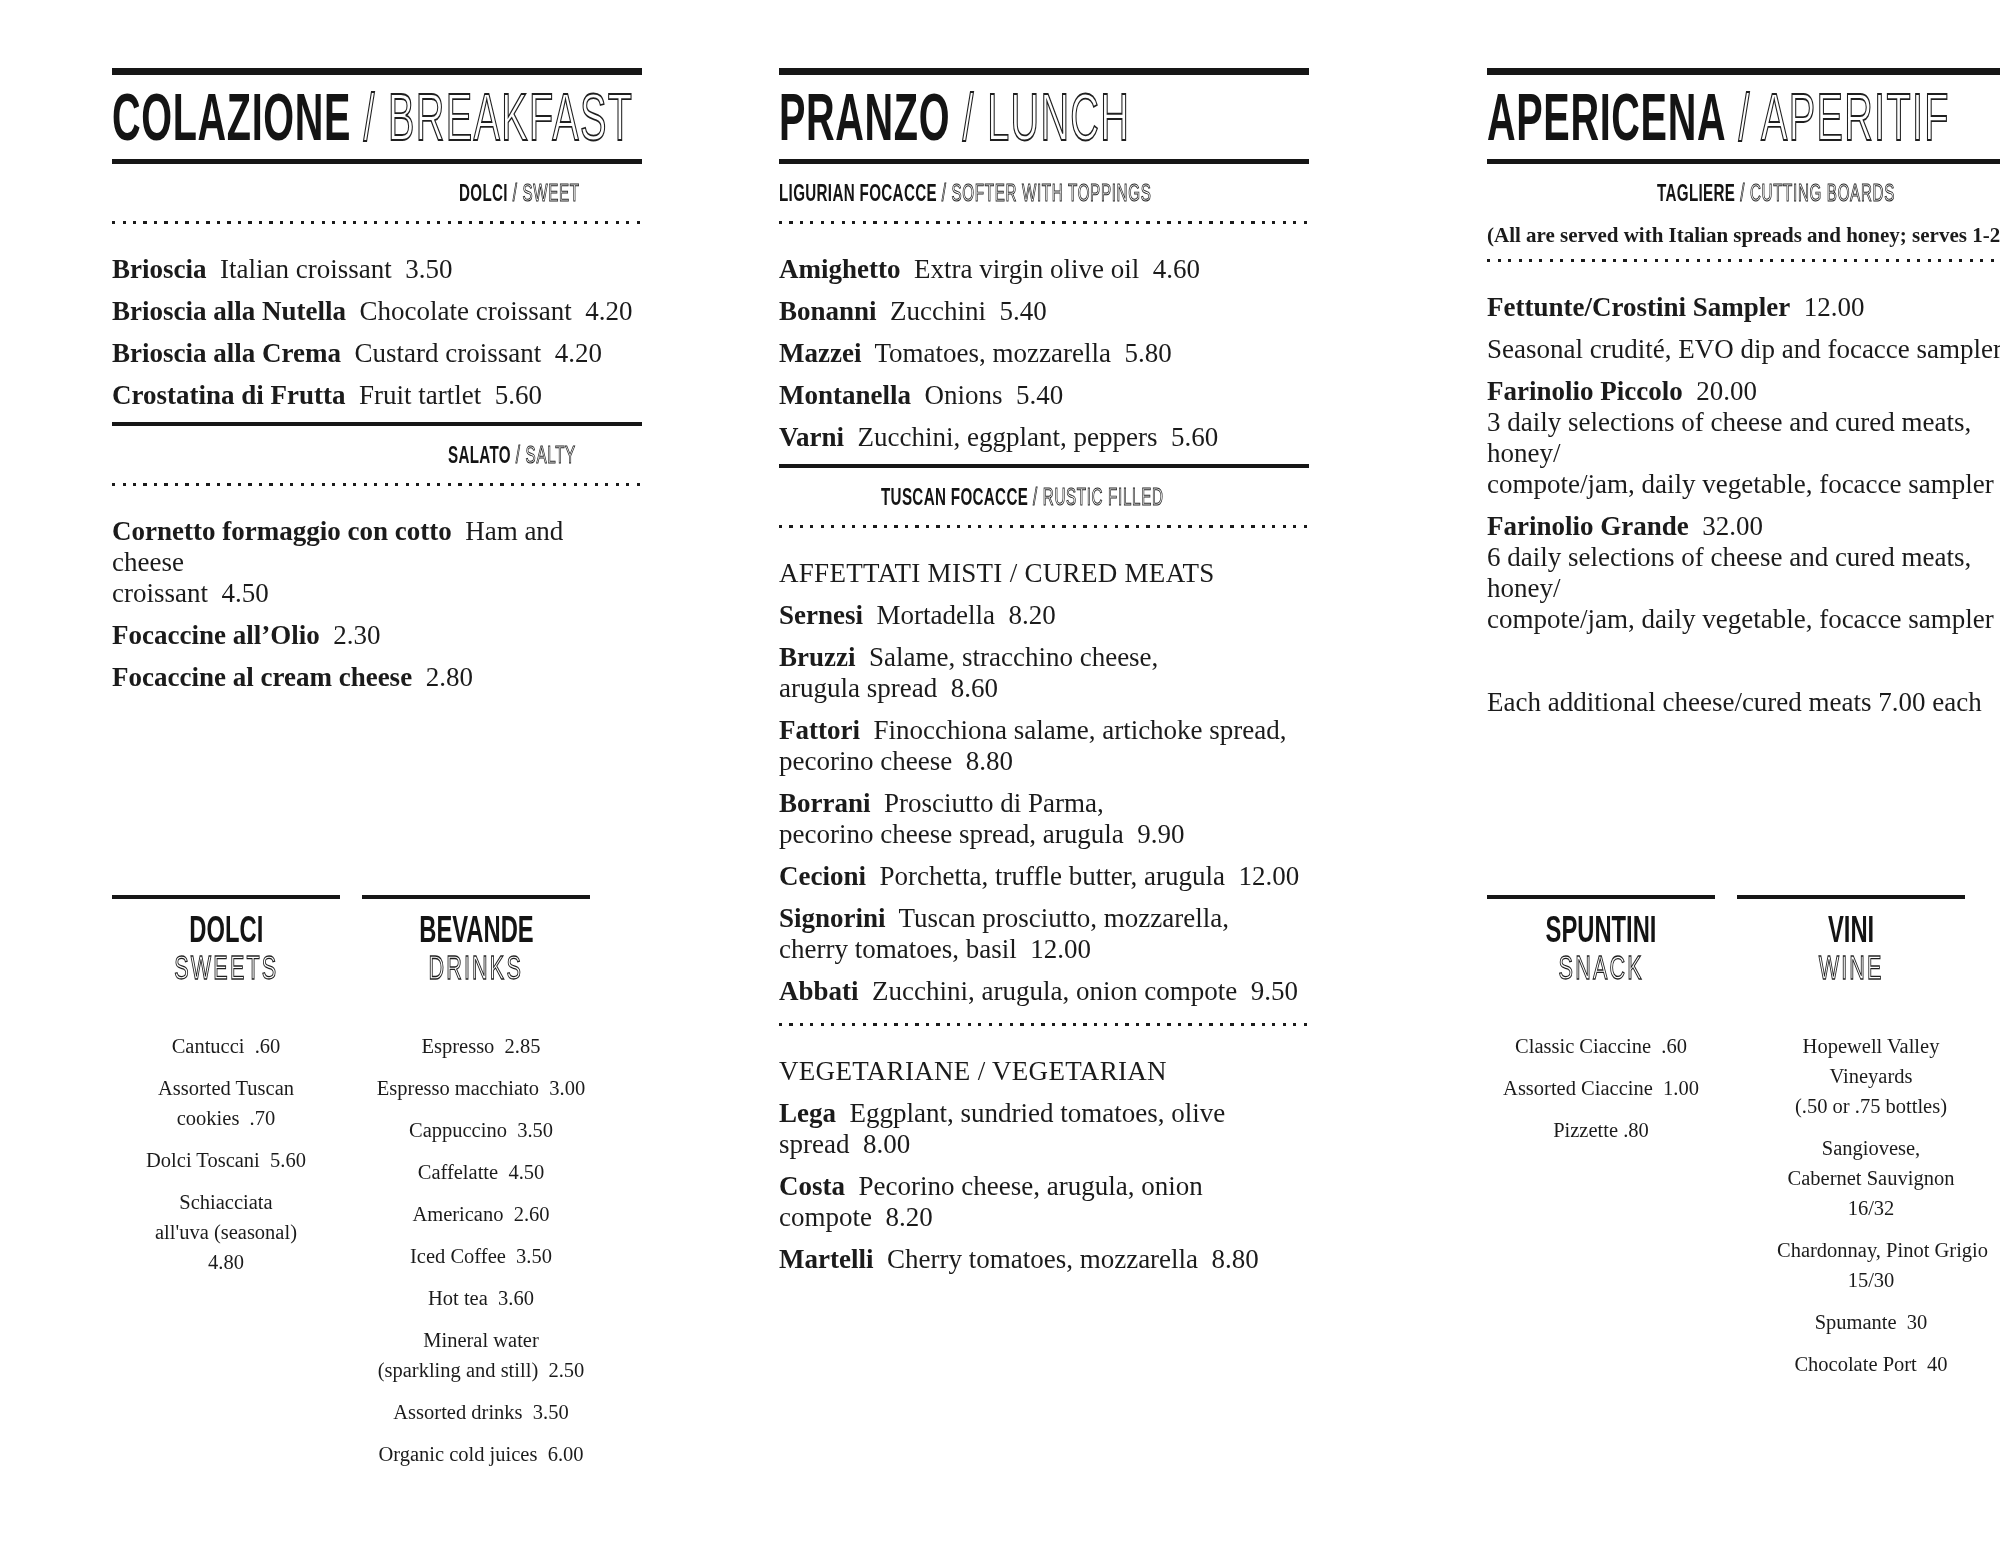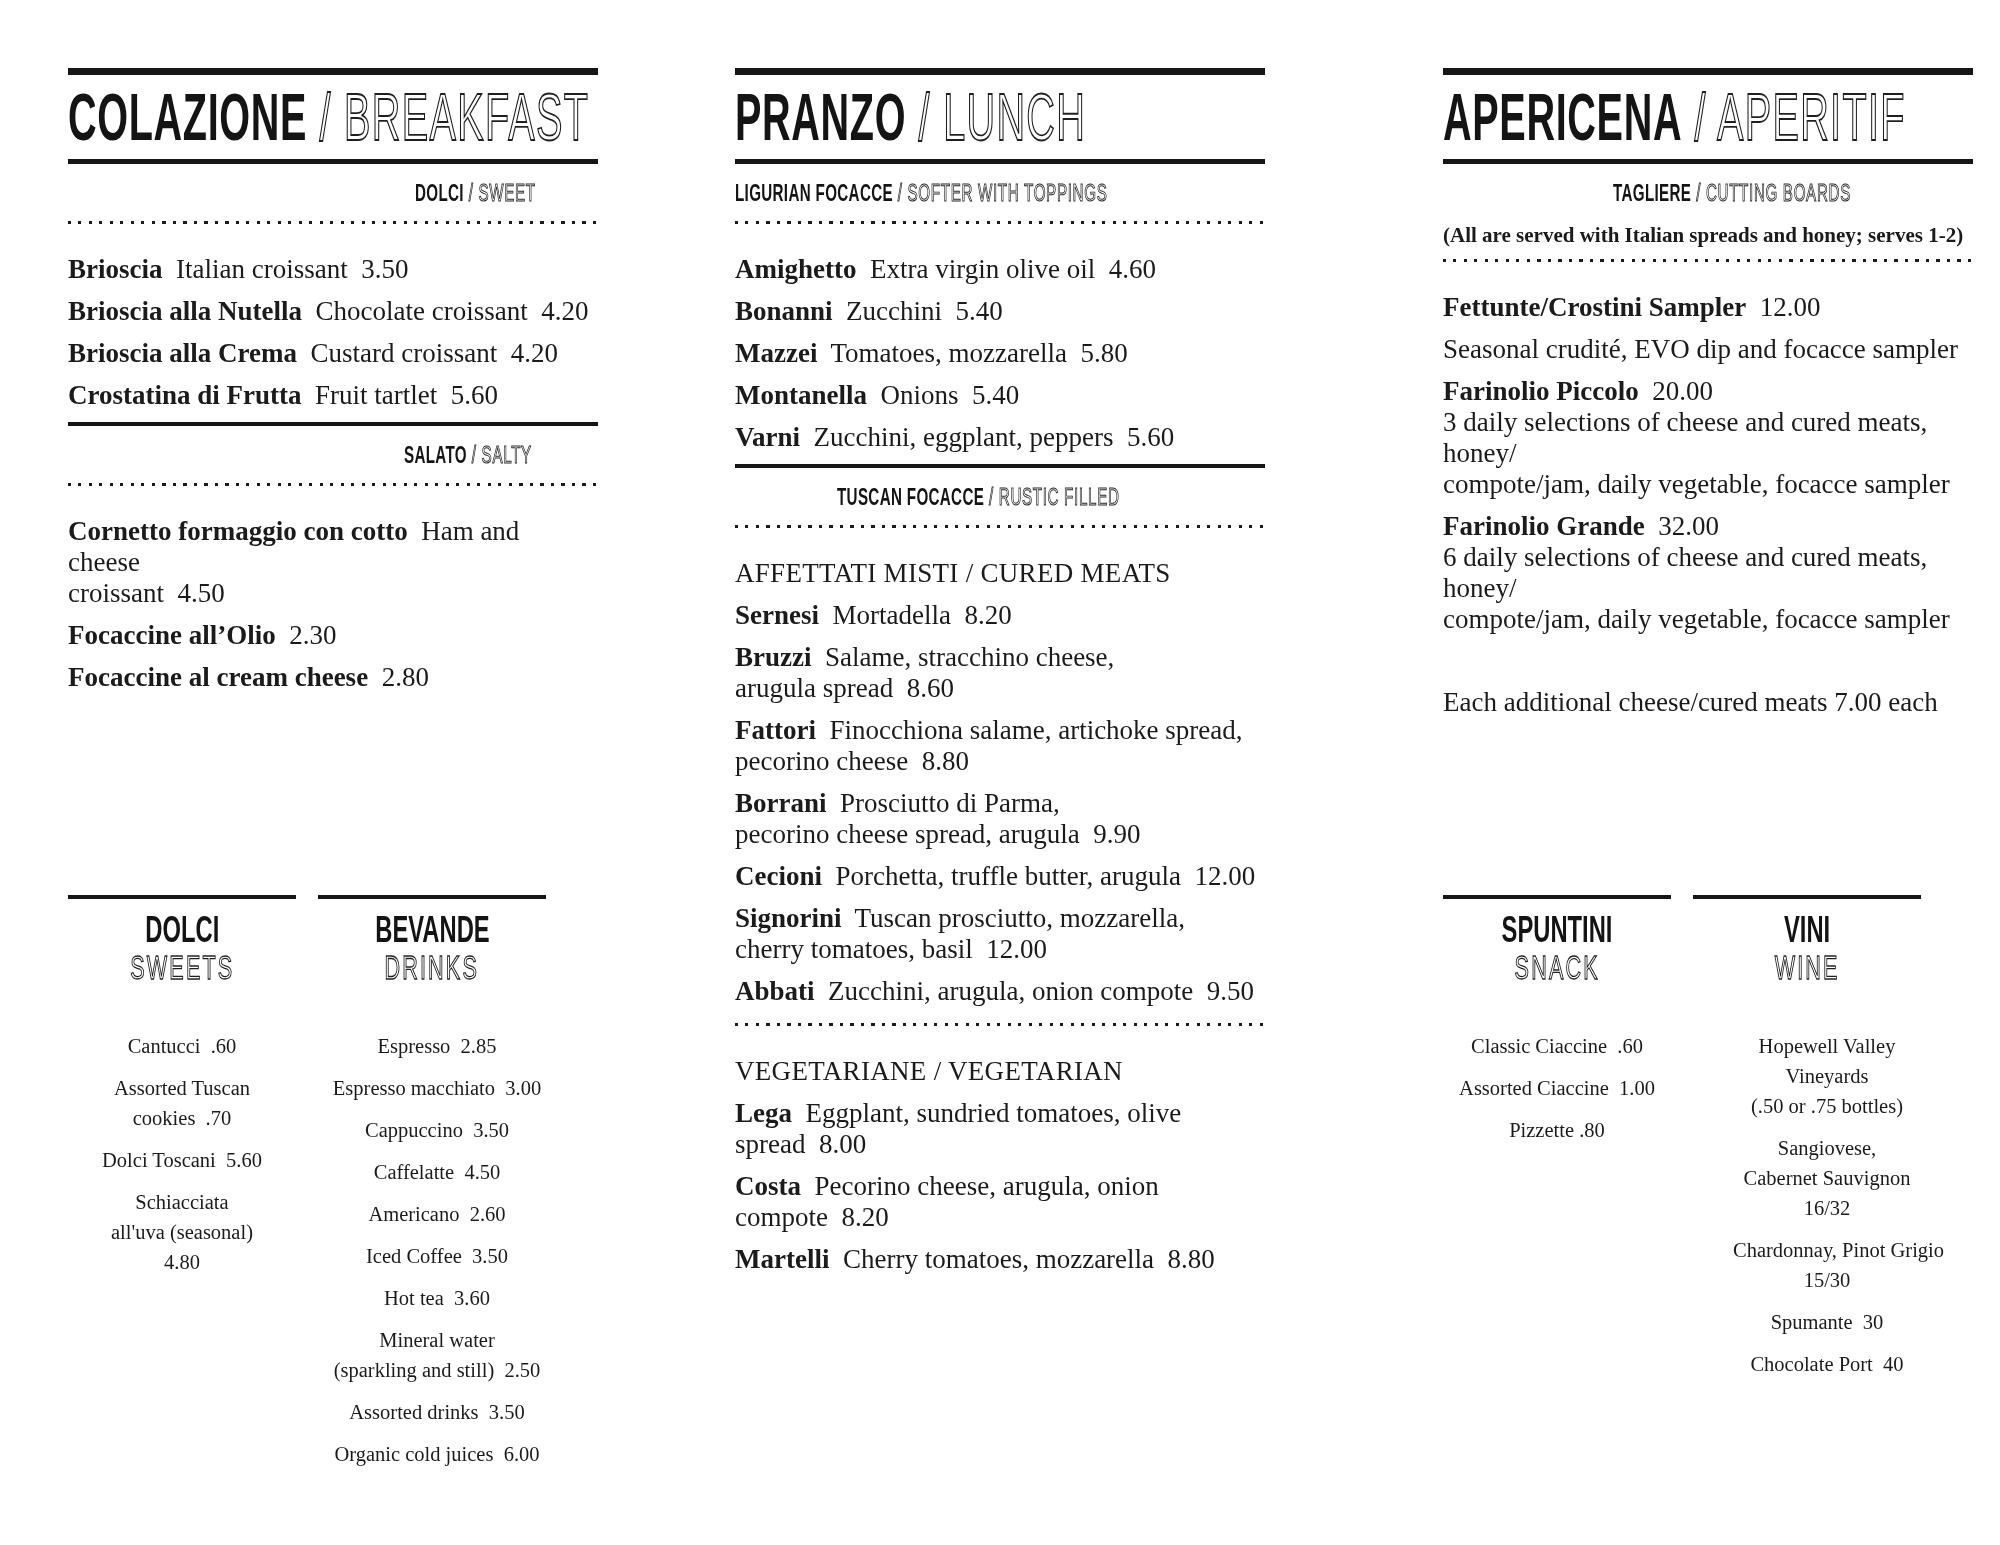--- a/index.html
+++ b/index.html
@@ -2,21 +2,21 @@
 <html><head>
 <meta charset="utf-8">
 <style>
   html,body{margin:0;padding:0;}
   body{
     width:2000px;height:1545px;overflow:hidden;
     background:#ffffff;color:#1b1b1b;
     font-family:"Liberation Serif","DejaVu Serif",serif;
     position:relative;
   }
-  #menu{position:absolute;inset:0;}
+  #menu{position:absolute;inset:0;margin-left:44px;}
   .col{position:absolute;top:68px;width:530px;}
   #col1{left:68px;}
   #col2{left:735px;}
   #col3{left:1443px;}
 
   
   .topbar{height:7px;background:#161616;}
   .rule{height:5px;background:#161616;}
   .sec-rule{height:4px;background:#161616;margin-top:4px;}
   .dotted{

